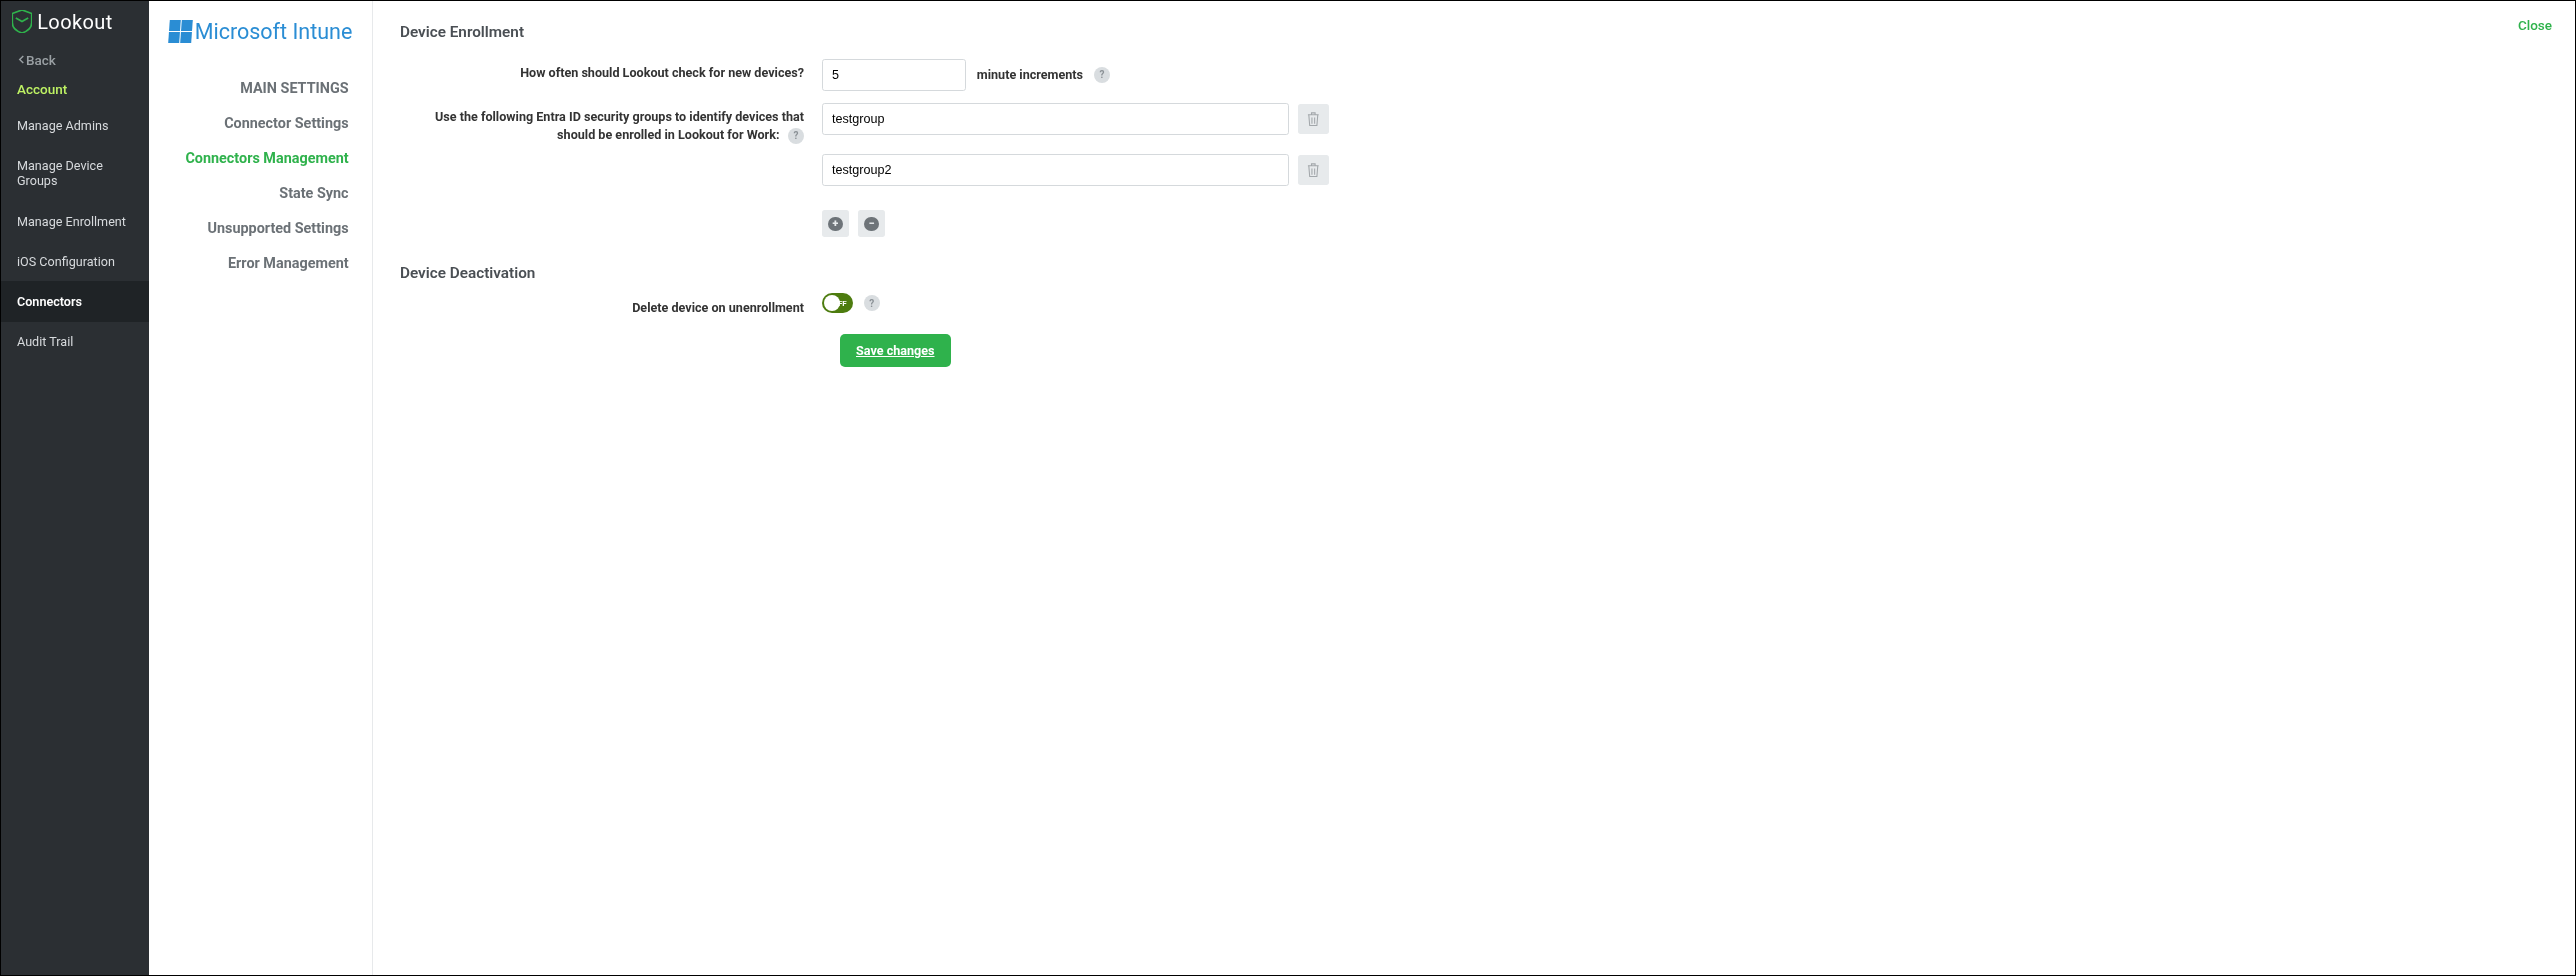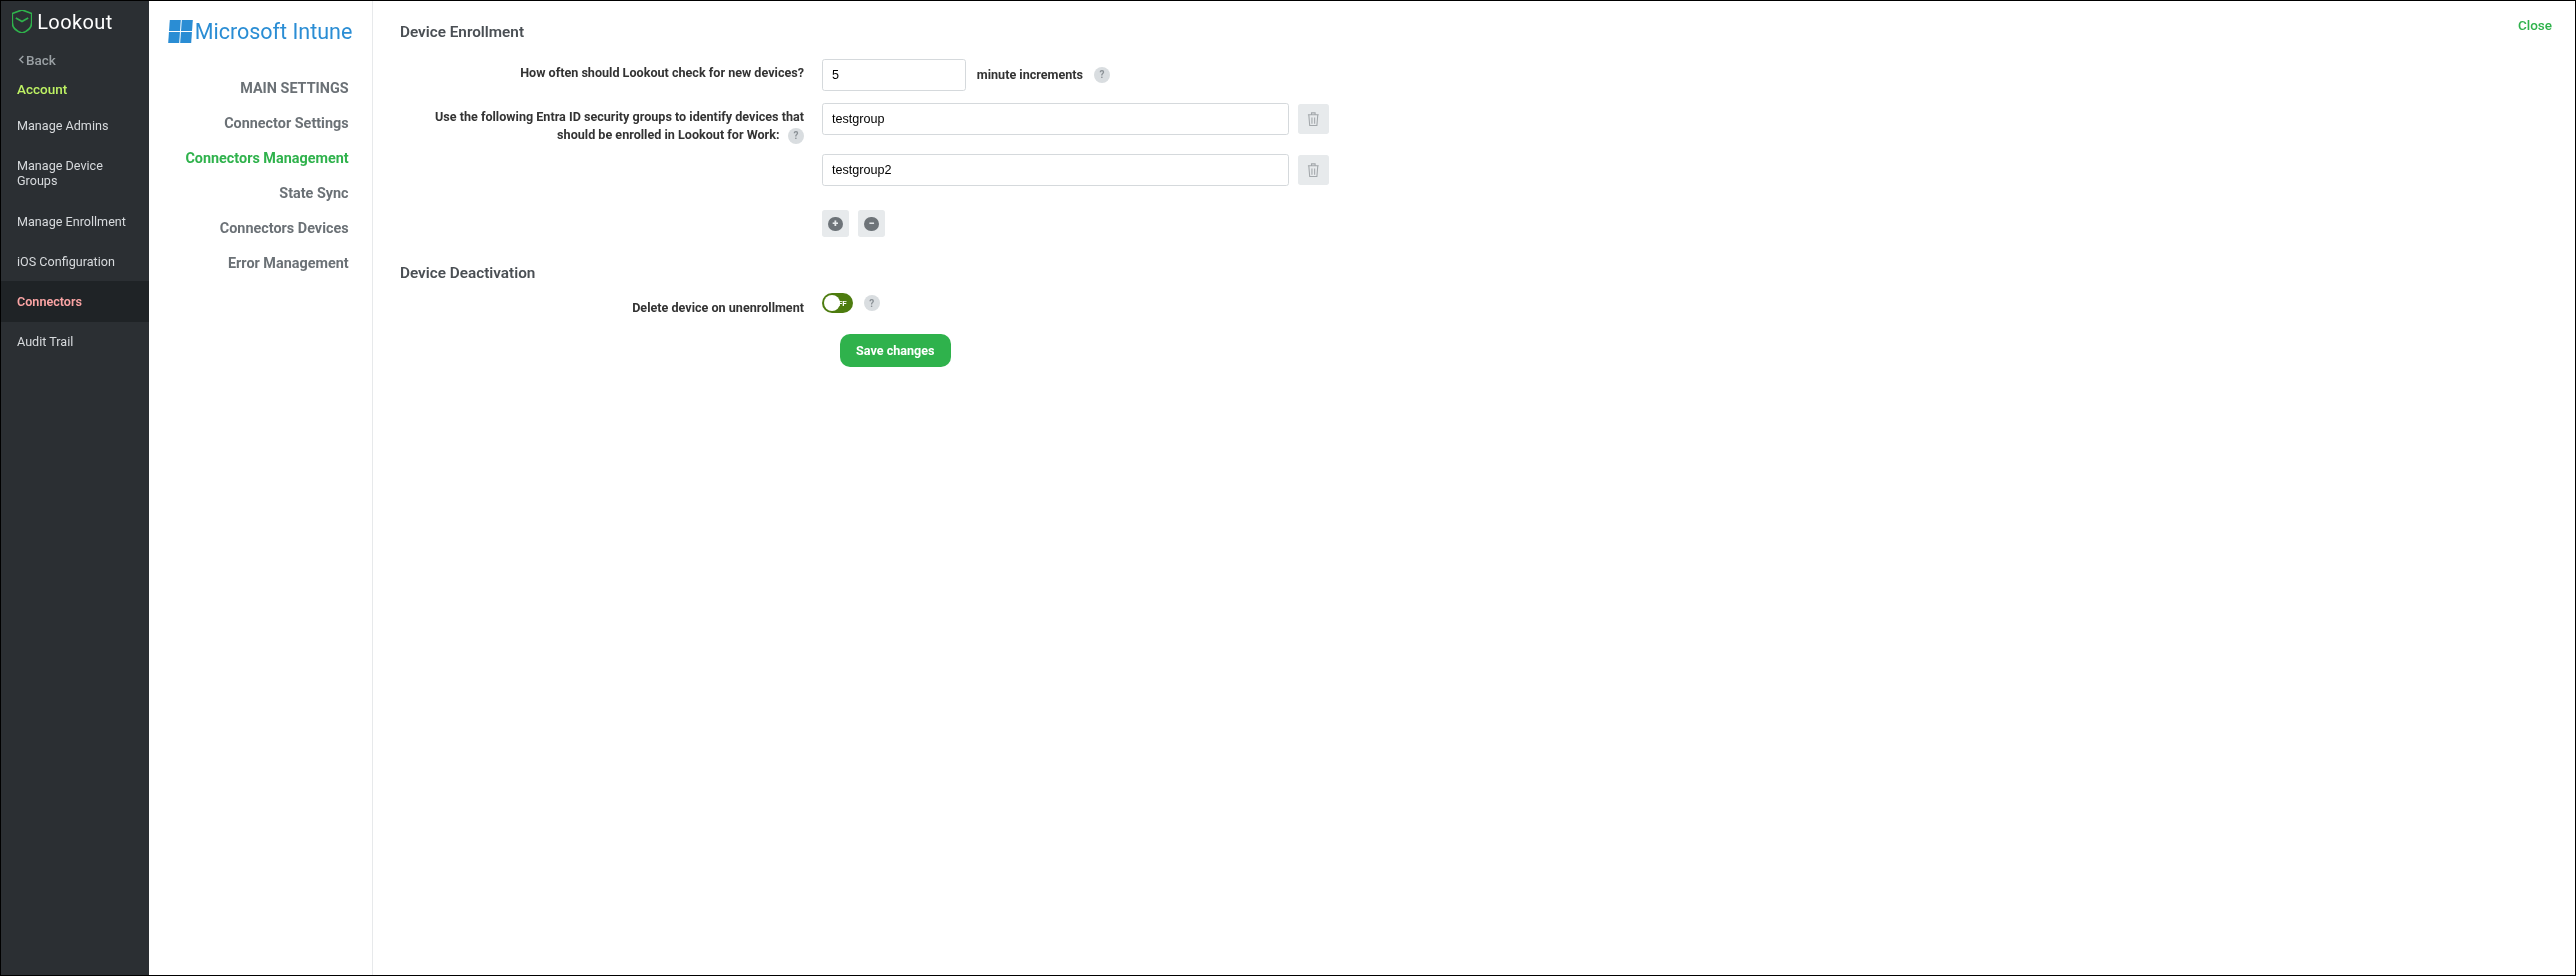--- a/index.html
+++ b/index.html
@@ -54,21 +54,21 @@
   }
   .nav { display: flex; flex-direction: column; }
   .nav-item {
     padding: 12.6px 16px;
     font-size: 12.6px;
     color: #d7dadd;
     cursor: pointer;
   }
   .nav-item.active {
     background: #1f2326;
-    color: #fca5a5;
+    color: #ffffff;
     font-weight: 600;
   }
   
   .subcol {
     width: 224px;
     border-right: 0.9px solid #e7e9eb;
     padding: 18px 9px 0 9px;
     display: flex;
     flex-direction: column;
     align-items: center;
@@ -251,25 +251,26 @@
     font-weight: 700;
     color: #fff;
     position: absolute;
     right: 6.3px;
   }
   .save-row { margin-top: 18px; margin-left: 440px; }
   .save-btn {
     background: #2fb24c;
     color: #fff;
     padding: 9px 16px;
-    border-radius: 10px;
+    border-radius: 5px;
     font-weight: 700;
     font-size: 12.6px;
     cursor: pointer;
     display: inline-block;
+    text-decoration: underline;
   }
   .groups-wrap { display: flex; flex-direction: column; }
 </style>
 </head>
 <body>
 
 <div class="app">
 
   <div class="sidebar">
     <div class="logo">
@@ -304,21 +305,21 @@
           <span></span>
           <span></span>
       </span>
       <span>Microsoft Intune</span>
     </div>
     <div class="subnav">
       <div class="subnav-item">MAIN SETTINGS</div>
       <div class="subnav-item">Connector Settings</div>
       <div class="subnav-item active">Connectors Management</div>
       <div class="subnav-item">State Sync</div>
-      <div class="subnav-item">Connectors Devices</div>
+      <div class="subnav-item">Unsupported Settings</div>
       <div class="subnav-item">Error Management</div>
     </div>
   </div>
 
   <div class="main">
     <div class="close-link">Close</div>
 
     <div class="section-title">Device Enrollment</div>
 
     <div class="form-row">

